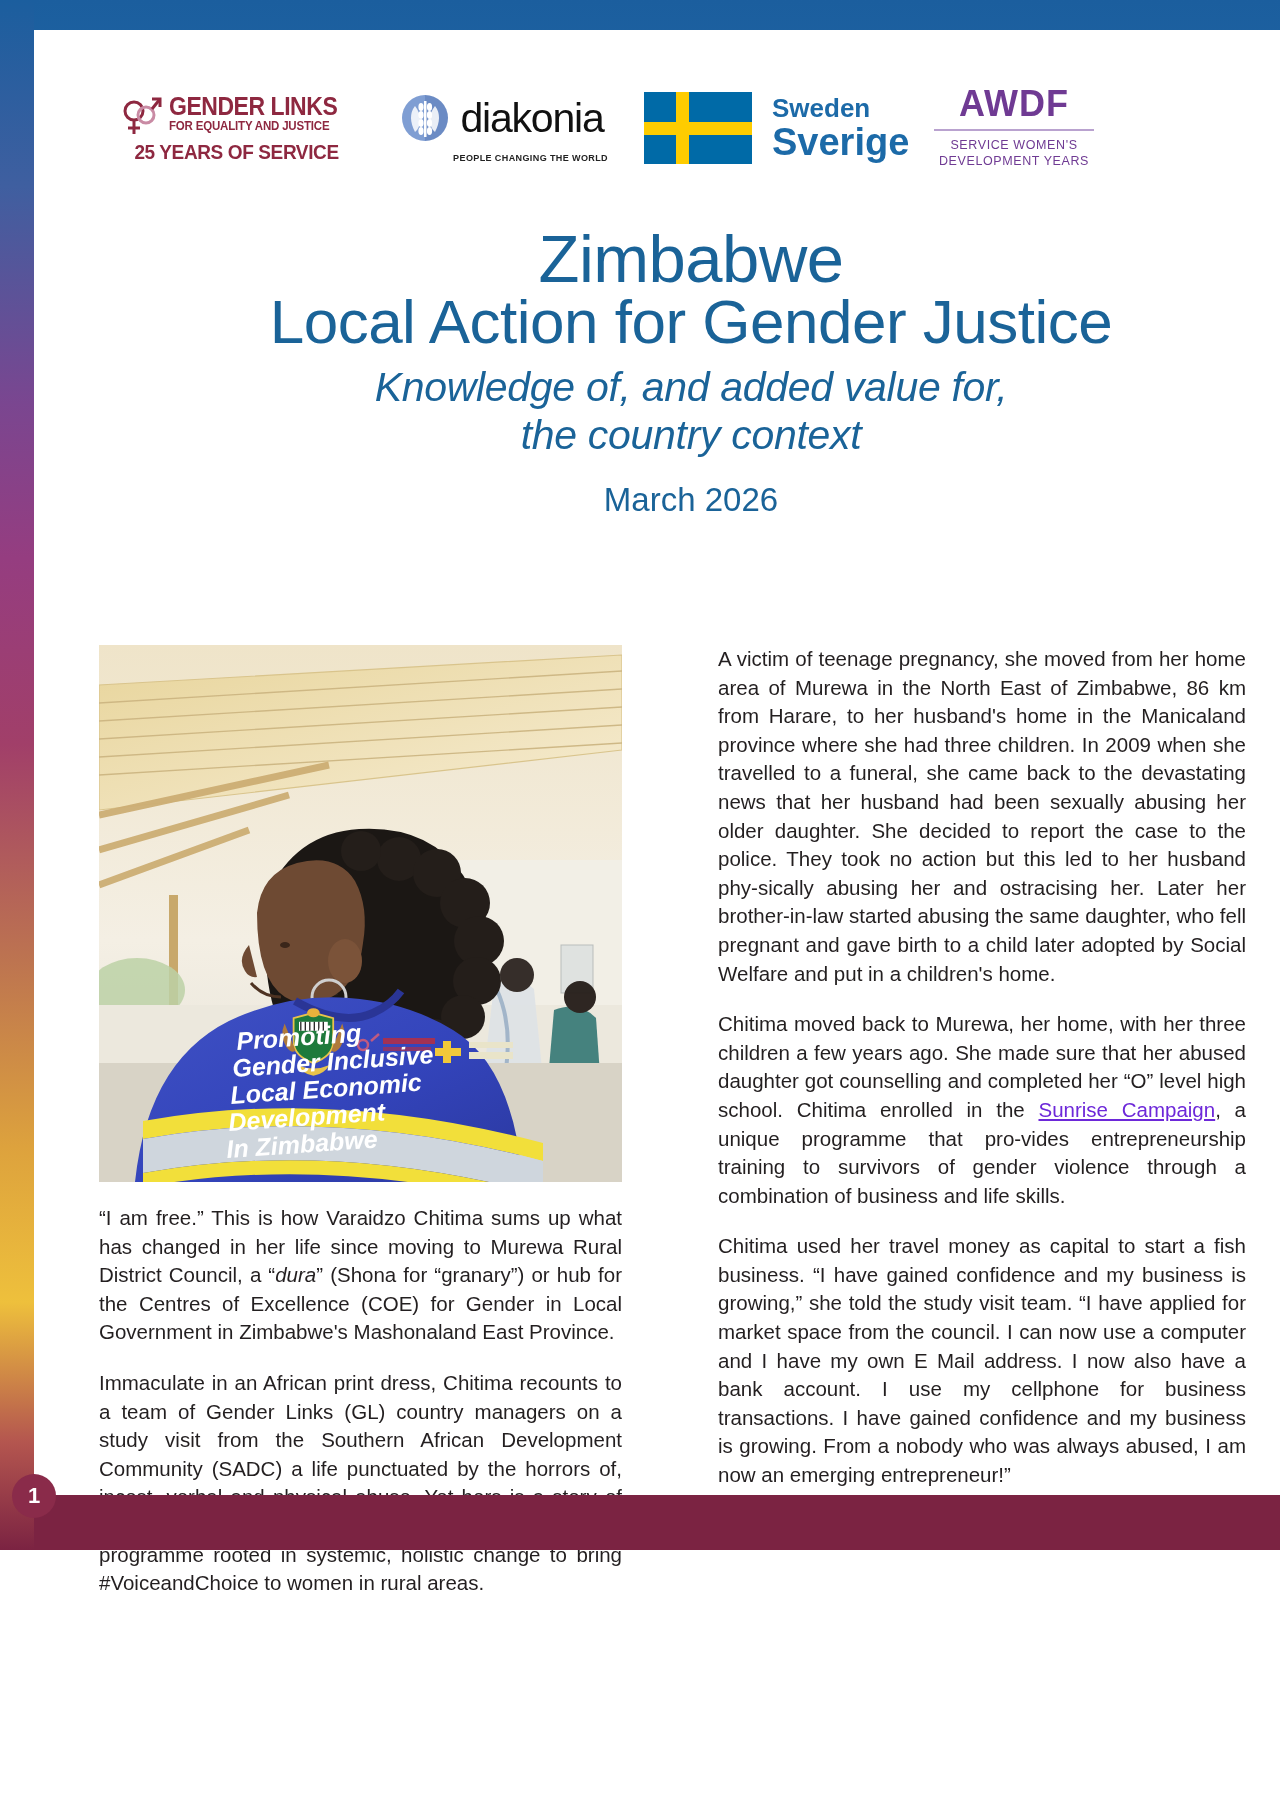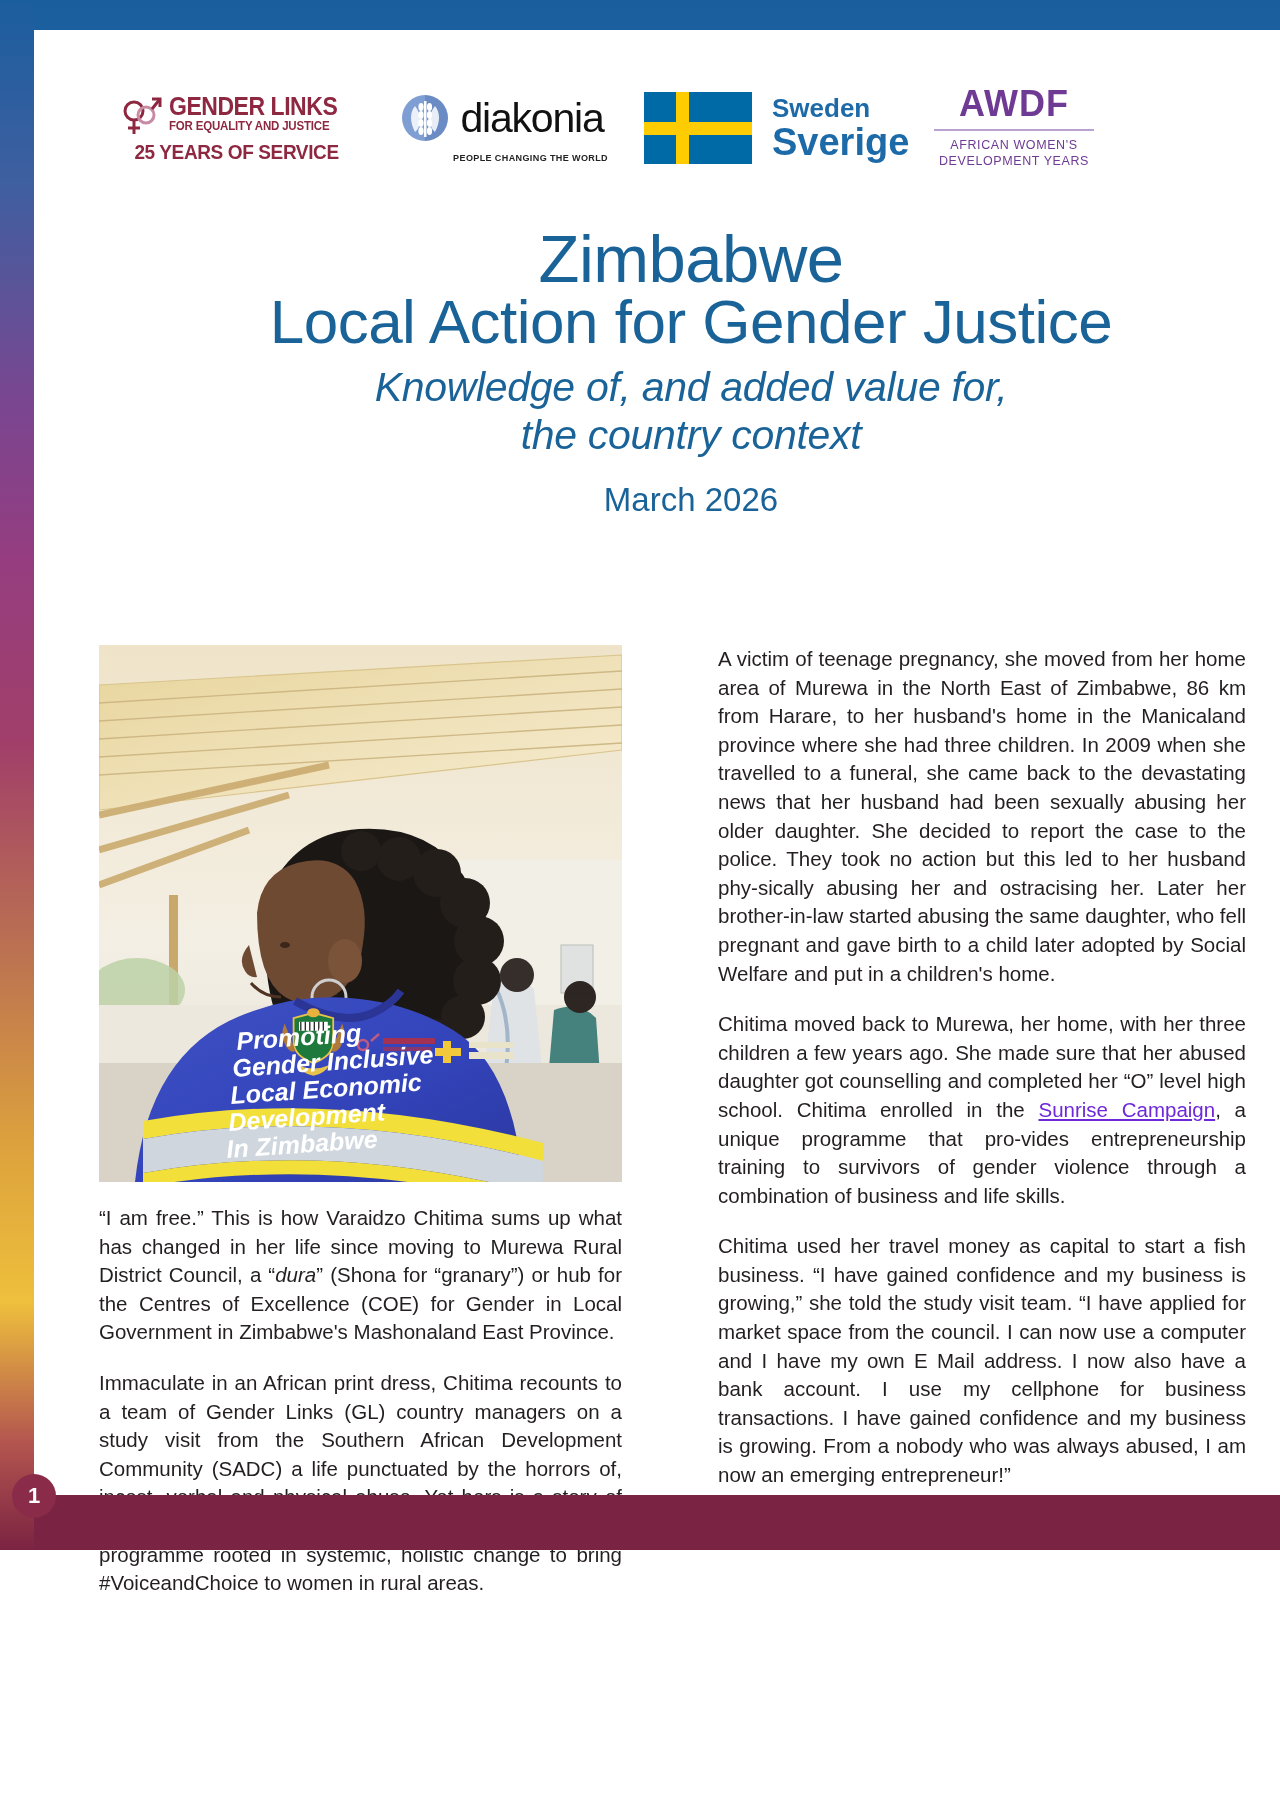--- a/index.html
+++ b/index.html
@@ -253,21 +253,21 @@
           <span class="se-sverige">Sverige</span>
         </span>
       </div>
 
       <div class="logo-slot" id="logo-awdf">
         <div class="awdf-word">
           <span>AWDF</span>
         </div>
         <div class="awdf-rule"></div>
         <div class="awdf-sub">
-          <div>AFRICAN WOMEN'S</div>
+          <div>SERVICE WOMEN'S</div>
           <div>DEVELOPMENT YEARS</div>
         </div>
       </div>
 
     </div>
 
     <div id="title-block">
       <div id="doc-country">Zimbabwe</div>
       <div id="doc-title">Local Action for Gender Justice</div>
       <div id="doc-subtitle-1">Knowledge of, and added value for,</div>

